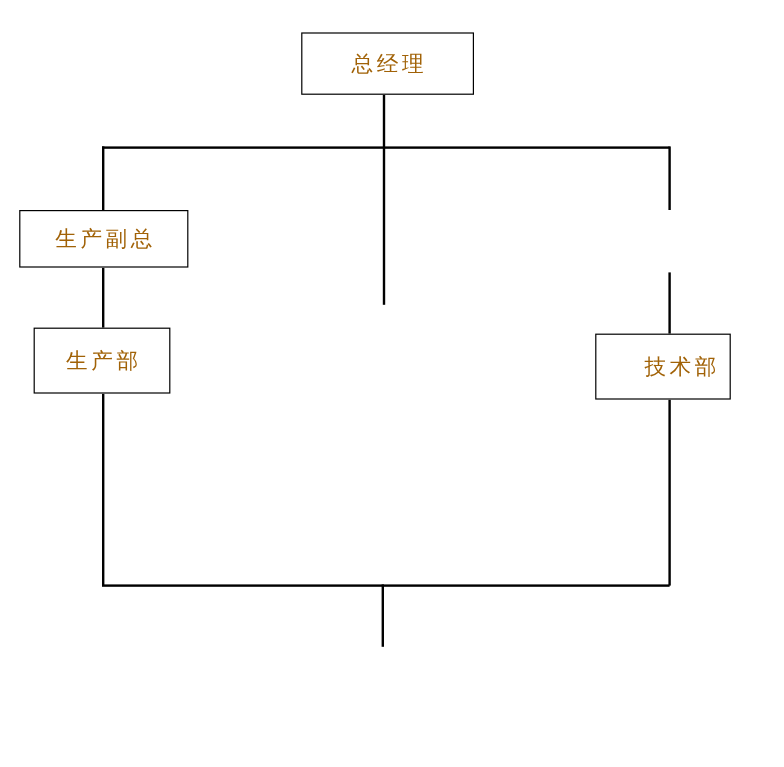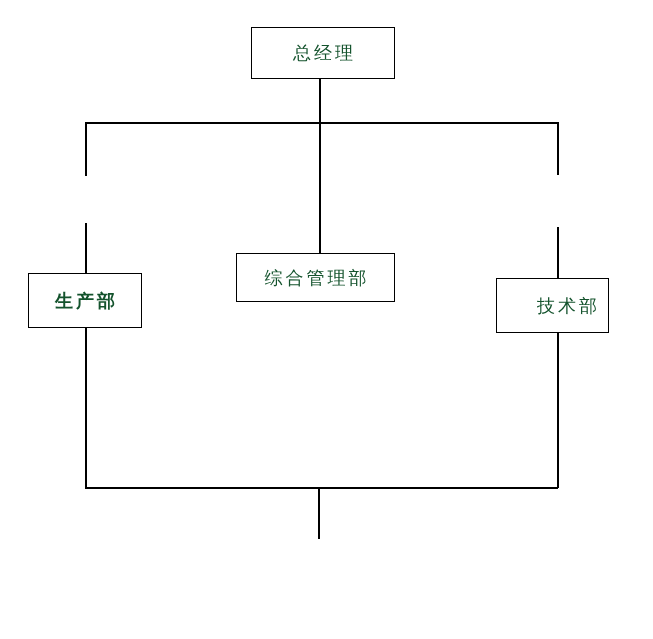--- a/index.html
+++ b/index.html
@@ -19,21 +19,21 @@
     position: absolute;
     box-sizing: border-box;
     border: 1.5px solid #000000;
     background: #ffffff;
     display: flex;
     align-items: center;
     justify-content: center;
   }
   .node .label {
     font-size: 18px;
-    color: #14532d;
+    color: #a16207;
     letter-spacing: 3px;
     text-indent: 3px;
     white-space: nowrap;
     line-height: 1;
   }
   .line {
     position: absolute;
     background: #000000;
   }
   .line.h { height: 1.5px; }
@@ -52,27 +52,27 @@
   <div class="line v" style="left:557px; top:227px; height:52px;"></div>
   <div class="line v" style="left:85px;  top:328px; height:160px;"></div>
   <div class="line v" style="left:557px; top:333px; height:155px;"></div>
   <div class="line h" style="left:85px;  top:487px; width:473px;"></div>
   <div class="line v" style="left:318px; top:487px; height:52px;"></div>
 
   <div class="node" style="left:251px; top:27px;  width:144px; height:52px;">
     <span class="label">总经理</span>
   </div>
 
+  <div class="node" style="left:16px;  top:175px; width:141px; height:48px;">
+    <span class="label">生产副总</span>
+  </div>
 
 
-  <div class="node" style="left:236px; top:253px; width:159px; height:49px;">
-    <span class="label">综合管理部</span>
-  </div>
 
-  <div class="node" style="left:28px;  top:273px; width:114px; height:55px;font-weight:bold;">
+  <div class="node" style="left:28px;  top:273px; width:114px; height:55px;">
     <span class="label">生产部</span>
   </div>
 
   <div class="node" style="left:496px; top:278px; width:113px; height:55px;padding-left:29px;">
     <span class="label">技术部</span>
   </div>
 
 
 </div>
 

